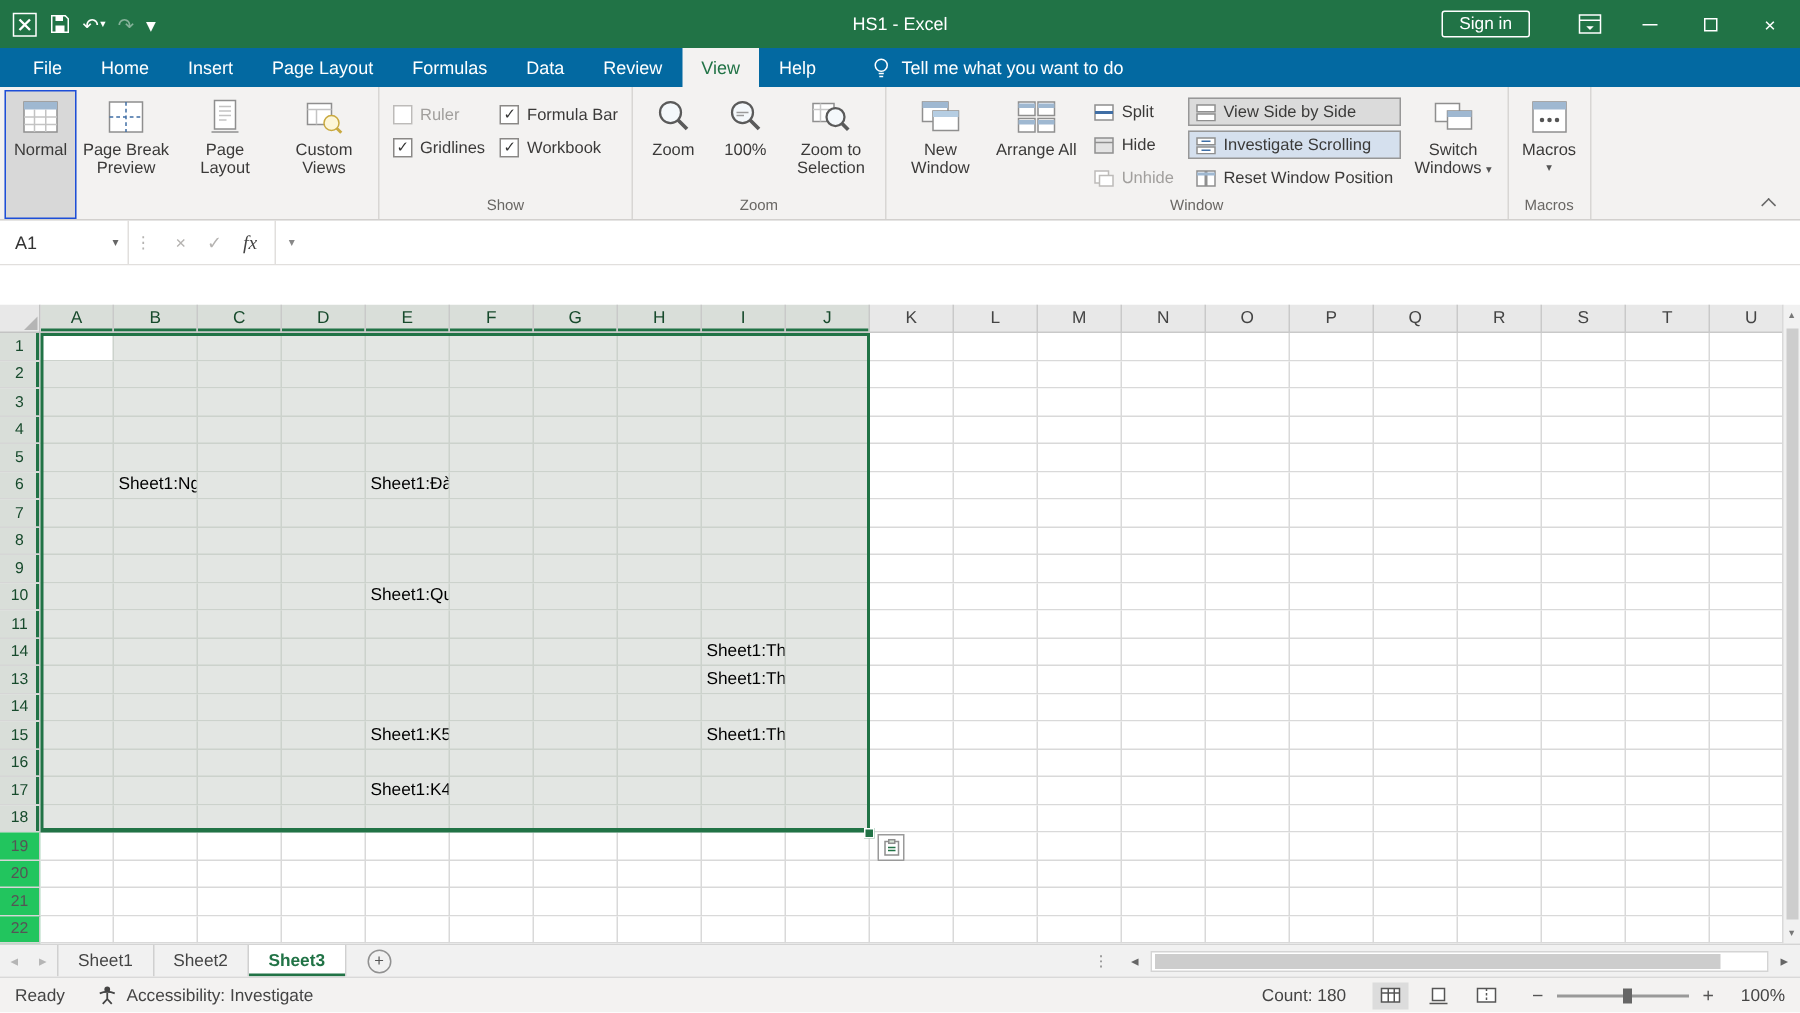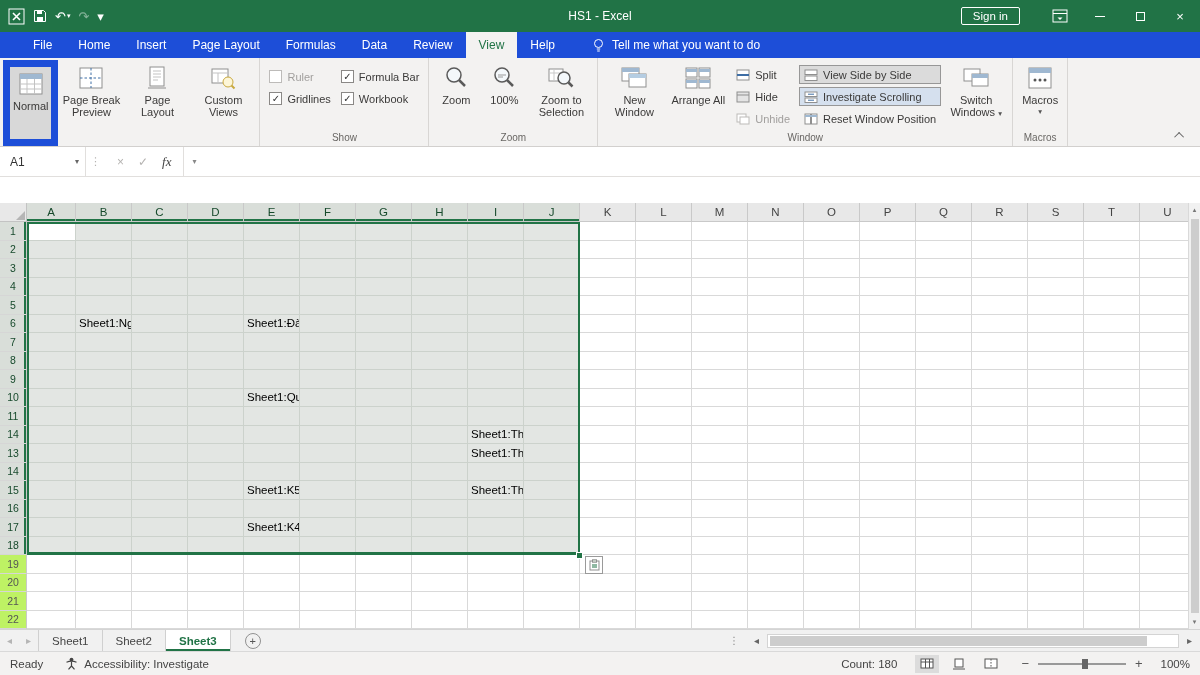--- a/index.html
+++ b/index.html
@@ -14,35 +14,35 @@
   .qbtn.dim { opacity:.45; }
   .qdd { font-size:7px; margin-left:1px; }
   .title-text { position:absolute; left:0; right:0; text-align:center; font-size:12px; color:#fff; }
   .tb-right { margin-left:auto; display:flex; align-items:center; height:100%; z-index:2; }
   .signin { border:1px solid #fff; font-size:11.5px; padding:2px 11px; border-radius:2px; margin-right:20px; }
   .winbtn { width:40px; height:32px; display:flex; align-items:center; justify-content:center; font-size:13px; color:#fff; }
   .min-glyph { width:10px; height:1px; background:#fff; display:block; }
   .max-glyph { width:9px; height:9px; border:1px solid #fff; display:block; }
 
   
-  .tabbar { flex:0 0 26px; background:#1d4ed8; display:flex; align-items:stretch; padding-left:20px; }
+  .tabbar { flex:0 0 26px; background:#0369a1; display:flex; align-items:stretch; padding-left:9px; }
   .rtab { font-size:12px; color:#fff; padding:0 13px; display:flex; align-items:center; }
   .rtab.active { background:#f3f2f1; color:#217346; }
   .tellme { display:flex; align-items:center; gap:7px; color:#fff; font-size:12px; padding:0 10px; margin-left:14px; }
 
   
   .ribbon { flex:0 0 89px; background:#f3f2f1; border-bottom:1px solid #d2d0ce; display:flex; position:relative; }
   .rgroup { display:flex; flex-direction:column; border-right:1px solid #d8d6d4; padding:2px 3px 0; }
   .rgroup-body { flex:1; display:flex; align-items:stretch; }
   .rgroup-label { height:15px; font-size:10px; color:#696764; text-align:center; line-height:14px; }
   .bigbtn { display:flex; flex-direction:column; align-items:center; padding:4px 4px 2px; font-size:11px;
     color:#3b3a39; text-align:center; line-height:12px; min-width:48px; }
   .bigbtn .micon { height:27px; display:flex; align-items:flex-end; }
   .bigbtn .blabel { margin-top:3px; max-width:58px; }
-  .bigbtn.selected { background:#d8d8d8; border:7px solid #1d4ed8; padding:3px 3px 1px; }
+  .bigbtn.selected { background:#d8d8d8; border:1px solid #1d4ed8; padding:3px 3px 1px; }
   .dd { font-size:7.5px; color:#555; }
   .show-body { display:flex; gap:10px; padding:10px 6px 0; }
   .chk-col { display:flex; flex-direction:column; gap:9px; }
   .chk-row { display:flex; align-items:center; gap:5px; font-size:11px; color:#3b3a39; white-space:nowrap; }
   .chk-row.disabled { color:#a19f9d; }
   .cbox { width:13px; height:13px; border:1px solid #8a8886; background:#fff; display:flex;
     align-items:center; justify-content:center; font-size:10px; color:#333; line-height:1; }
   .chk-row.disabled .cbox { border-color:#bdbbb9; }
   .window-body { display:flex; }
   .smallcol { display:flex; flex-direction:column; padding:5px 2px 0; gap:3px; }
@@ -76,21 +76,21 @@
   .sheet { position:relative; width:1188px; overflow:hidden; }
   .g-row { display:flex; height:18.5px; }
   .g-row.g-head { height:19px; }
   .g-corner { width:27px; flex:0 0 27px; background:#e8e8e8; border-right:1px solid #c3c3c3;
     border-bottom:1px solid #c3c3c3; position:relative; }
   .corner-tri { position:absolute; right:1px; bottom:1px; width:0; height:0;
     border-left:9px solid transparent; border-bottom:9px solid #b5b5b5; }
   .g-colhead { flex:0 0 auto; background:#e8e8e8; border-right:1px solid #c9c9c9; border-bottom:1px solid #c9c9c9;
     font-size:11.5px; color:#444; display:flex; align-items:center; justify-content:center; }
   .g-colhead.sel { background:#d9ded9; color:#174a2c; box-shadow:inset 0 -2px 0 #217346; }
-  .g-rowhead { width:27px; flex:0 0 27px; background:#bef264; border-right:1px solid #c9c9c9;
+  .g-rowhead { width:27px; flex:0 0 27px; background:#22c55e; border-right:1px solid #c9c9c9;
     border-bottom:1px solid #d6d6d6; font-size:10.5px; color:#555; display:flex; align-items:center; justify-content:center; }
   .g-rowhead.sel { background:#d9ded9; color:#174a2c; box-shadow:inset -2px 0 0 #217346; }
   .g-cell { flex:0 0 auto; border-right:1px solid #d9d9d9; border-bottom:1px solid #d9d9d9;
     font-size:11.5px; color:#000; display:flex; align-items:center; padding-left:3px;
     white-space:nowrap; overflow:hidden; background:#fff; }
   .g-cell.insel { background:#e3e6e3; border-color:#ccd2cc; }
   .g-cell.active { background:#fff; }
   .sel-overlay { position:absolute; border:2px solid #217346; border-bottom-width:3px;
     pointer-events:none; z-index:5; }
   .fill-handle { position:absolute; right:-5px; bottom:-7px; width:7px; height:7px;

